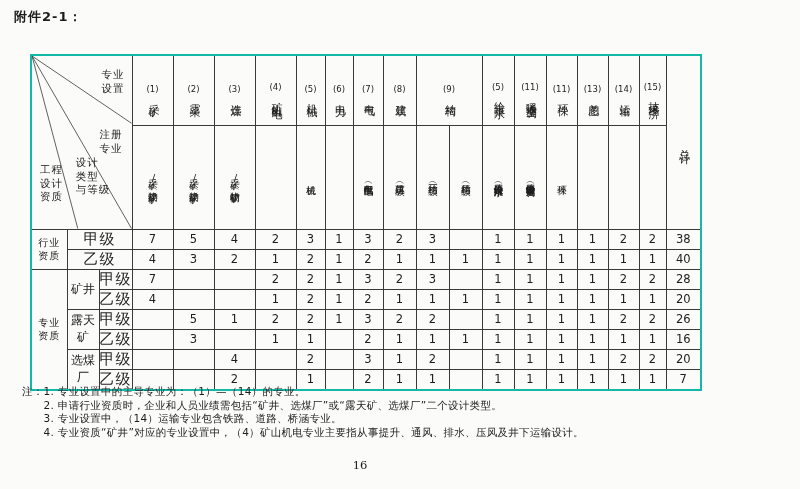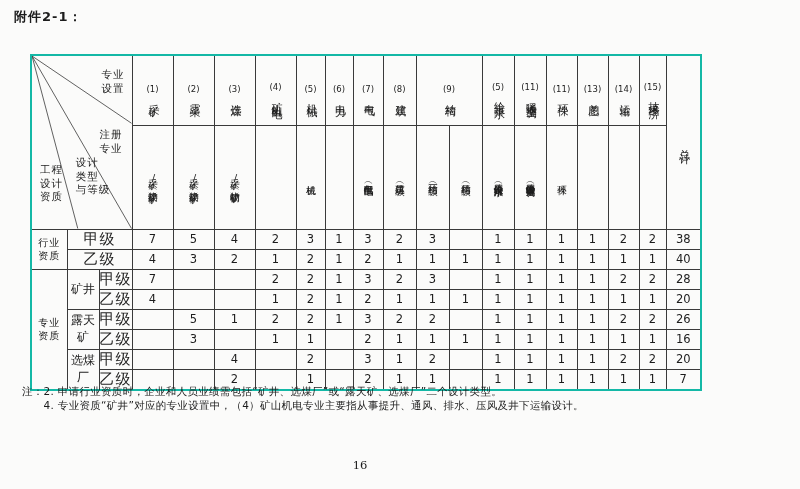--- a/index.html
+++ b/index.html
@@ -438,20 +438,22 @@
       <td class="v">1</td>
       <td class="v">1</td>
       <td class="v">7</td>
     </tr>
   </tbody>
     </table>
 
   <div class="notes">
     <div class="nlabel">注：</div>
     <div class="nitems">
+      <div class="nitem">1. 专业设置中的主导专业为：（1）—（14）的专业。</div>
       <div class="nitem">2. 申请行业资质时，企业和人员业绩需包括“矿井、选煤厂”或“露天矿、选煤厂”二个设计类型。</div>
+      <div class="nitem">3. 专业设置中，（14）运输专业包含铁路、道路、桥涵专业。</div>
       <div class="nitem">4. 专业资质“矿井”对应的专业设置中，（4）矿山机电专业主要指从事提升、通风、排水、压风及井下运输设计。</div>
     </div>
   </div>
 
   <div class="pageno">16</div>
 
 </div>
 
 </body></html>

